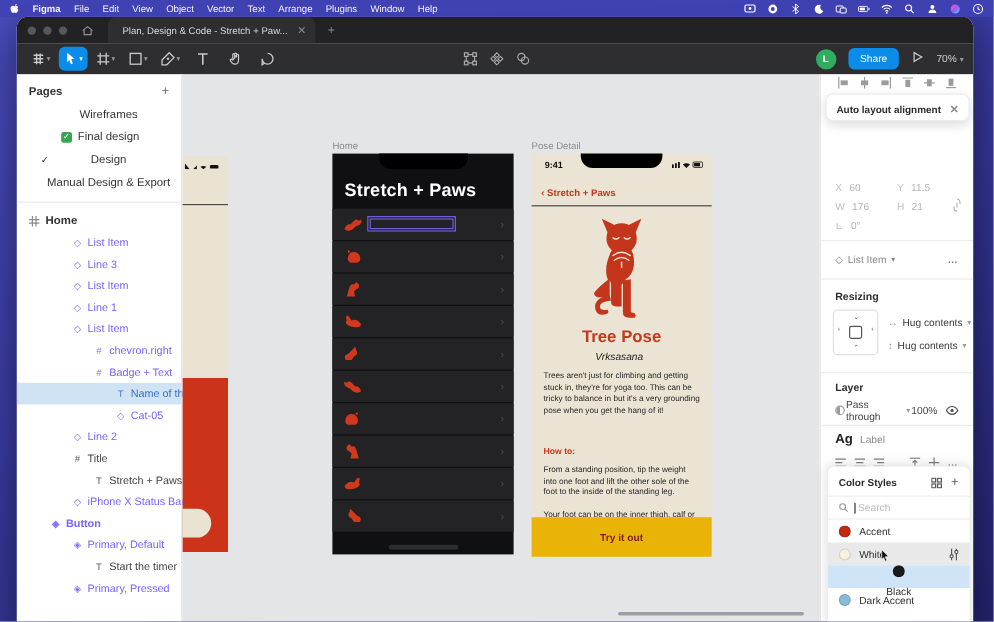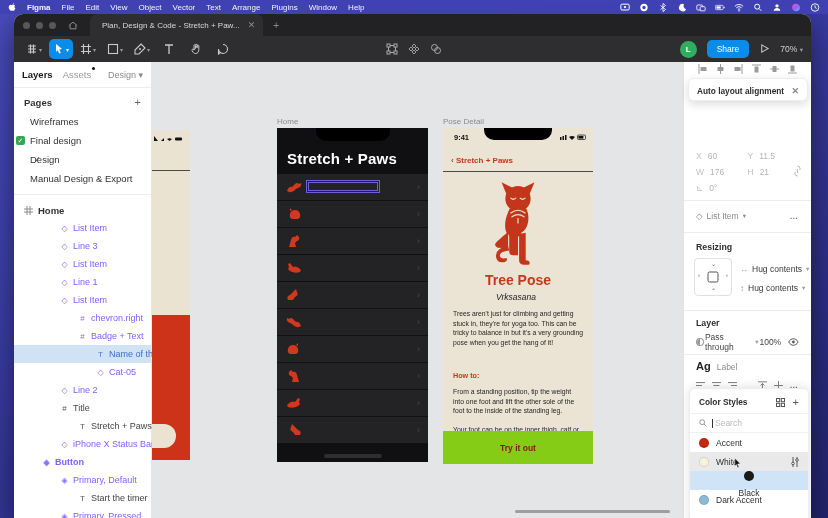--- a/index.html
+++ b/index.html
@@ -46,21 +46,21 @@
   
   .leftbar { position:absolute; left:0; top:48px; width:138px; bottom:0; background:#fff; border-right:1px solid #e4e4e4; font-size:9.5px; color:#333; }
   .lb-tabs { height:26px; border-bottom:1px solid #ececec; display:flex; align-items:center; padding:0 8px; }
   .lb-tab { margin-right:10px; font-size:9.5px; }
   .lb-tab.on { color:#1a1a1a; font-weight:bold; }
   .lb-tab.off { color:#9a9a9a; position:relative; }
   .lb-tab.off .dot { position:absolute; right:-4px; top:-2px; width:3px; height:3px; border-radius:50%; background:#111; }
   .lb-mode { margin-left:auto; color:#8a8a8a; font-size:9px; }
   .pages-head { display:flex; align-items:center; padding:8px 10px 4px 10px; font-weight:bold; font-size:9.5px; }
   .pages-head .plus { margin-left:auto; color:#666; font-size:11px; font-weight:normal; }
-  .page-row { height:19px; display:flex; align-items:center; padding-left:16px; position:relative; color:#333; }
+  .page-row { height:19px; display:flex; align-items:center; padding-left:16px; position:relative; color:#333;justify-content:center; }
   .page-row .check { position:absolute; left:20px; color:#333; font-size:8px; }
   .page-row .emoji { width:9px; height:9px; background:#35a554; border-radius:2px; color:#fff; font-size:7px; line-height:9px;
     text-align:center; margin-right:5px; margin-left:-14px; }
   .lb-divider { height:1px; background:#ececec; margin:6px 0; }
   .frame-row { height:18px; display:flex; align-items:center; padding-left:10px; font-weight:bold; color:#333; gap:5px; }
   .layer-row { height:18px; display:flex; align-items:center; gap:4px; font-size:9px; white-space:nowrap; }
   .layer-row.purple { color:#7b61ff; }
   .layer-row.dark { color:#444; }
   .layer-row.selected { background:#cfe3f5; color:#3d6fc4; }
   .layer-row.bold { font-weight:bold; }
@@ -94,21 +94,21 @@
   .phone-pose { position:absolute; left:291px; top:66px; width:150px; height:334px; background:#ebe3d3; }
   .pp-time { position:absolute; left:11px; top:5px; font-size:7.5px; font-weight:bold; color:#111; }
   .pp-status { position:absolute; right:7px; top:6px; width:26px; height:6px; }
   .pp-back { position:absolute; left:8px; top:28px; color:#c03a1d; font-size:8px; font-weight:bold; }
   .pp-div { position:absolute; left:0; top:43px; width:100%; height:1px; background:#4a4a4a; }
   .pp-cat { position:absolute; left:50%; transform:translateX(-50%); top:52px; width:86px; height:88px; }
   .pp-title { position:absolute; left:0; right:0; top:144px; text-align:center; color:#c03a1d; font-weight:bold; font-size:14px; }
   .pp-sub { position:absolute; left:0; right:4px; top:164px; text-align:center; color:#222; font-style:italic; font-size:8.5px; }
   .pp-p { position:absolute; left:10px; right:9px; color:#262626; font-size:6.8px; line-height:1.4; }
   .pp-howto { position:absolute; left:10px; color:#c03a1d; font-weight:bold; font-size:7.2px; }
-  .pp-cta { position:absolute; left:0; bottom:-2px; width:150px; height:33px; background:#84cc16; display:flex; align-items:center; justify-content:center;
+  .pp-cta { position:absolute; left:0; bottom:-2px; width:150px; height:33px; background:#eab308; display:flex; align-items:center; justify-content:center;
     color:#7c1d0e; font-size:8.5px; font-weight:bold; }
   .hscroll { position:absolute; left:363px; top:448px; width:155px; height:3px; border-radius:2px; background:#9d9fa2; }
 
   
   .rightbar { position:absolute; right:0; top:48px; width:128px; bottom:0; background:#fff; border-left:1px solid #e2e2e2; font-size:8.5px; color:#333; }
   .align-row { height:14px; display:flex; justify-content:space-between; padding:2px 14px 0 14px; }
   .align-row svg { width:9px; height:10px; opacity:.65; }
   .popup { position:absolute; left:4px; top:16px; width:120px; background:#fff; border:1px solid #ededed; border-radius:6px;
     box-shadow:0 3px 10px rgba(0,0,0,.15); z-index:5; }
   .popup-head { display:flex; align-items:center; padding:7px 8px 4px 8px; font-weight:bold; font-size:8.3px; color:#2c2c2c; }
@@ -315,25 +315,20 @@
   <div class="tb-right">
     <div class="avatar">L</div>
     <button class="share-btn">Share</button>
     <span class="present"><svg viewBox="0 0 12 12">
           <path d="M3 2l7 4-7 4z" fill="none" stroke="#c9c9c9" stroke-width="1.1"></path>
         </svg></span>
     <span class="zoom-sel"><span>70%</span> <span style="font-size:6.5px;color:#9a9a9a;">▾</span></span>
   </div>
 
   <div class="leftbar">
-    <div class="lb-tabs">
-      <span class="lb-tab on">Layers</span>
-      <span class="lb-tab off"><span>Assets</span><span class="dot"></span></span>
-      <span class="lb-mode">Design ▾</span>
-    </div>
     <div class="pages-head">
       <span>Pages</span>
       <span class="plus">+</span>
     </div>
     <div id="pages-list">
         <div class="page-row">
           <span>Wireframes</span>
         </div>
         <div class="page-row">
           <span class="emoji">✓</span>

